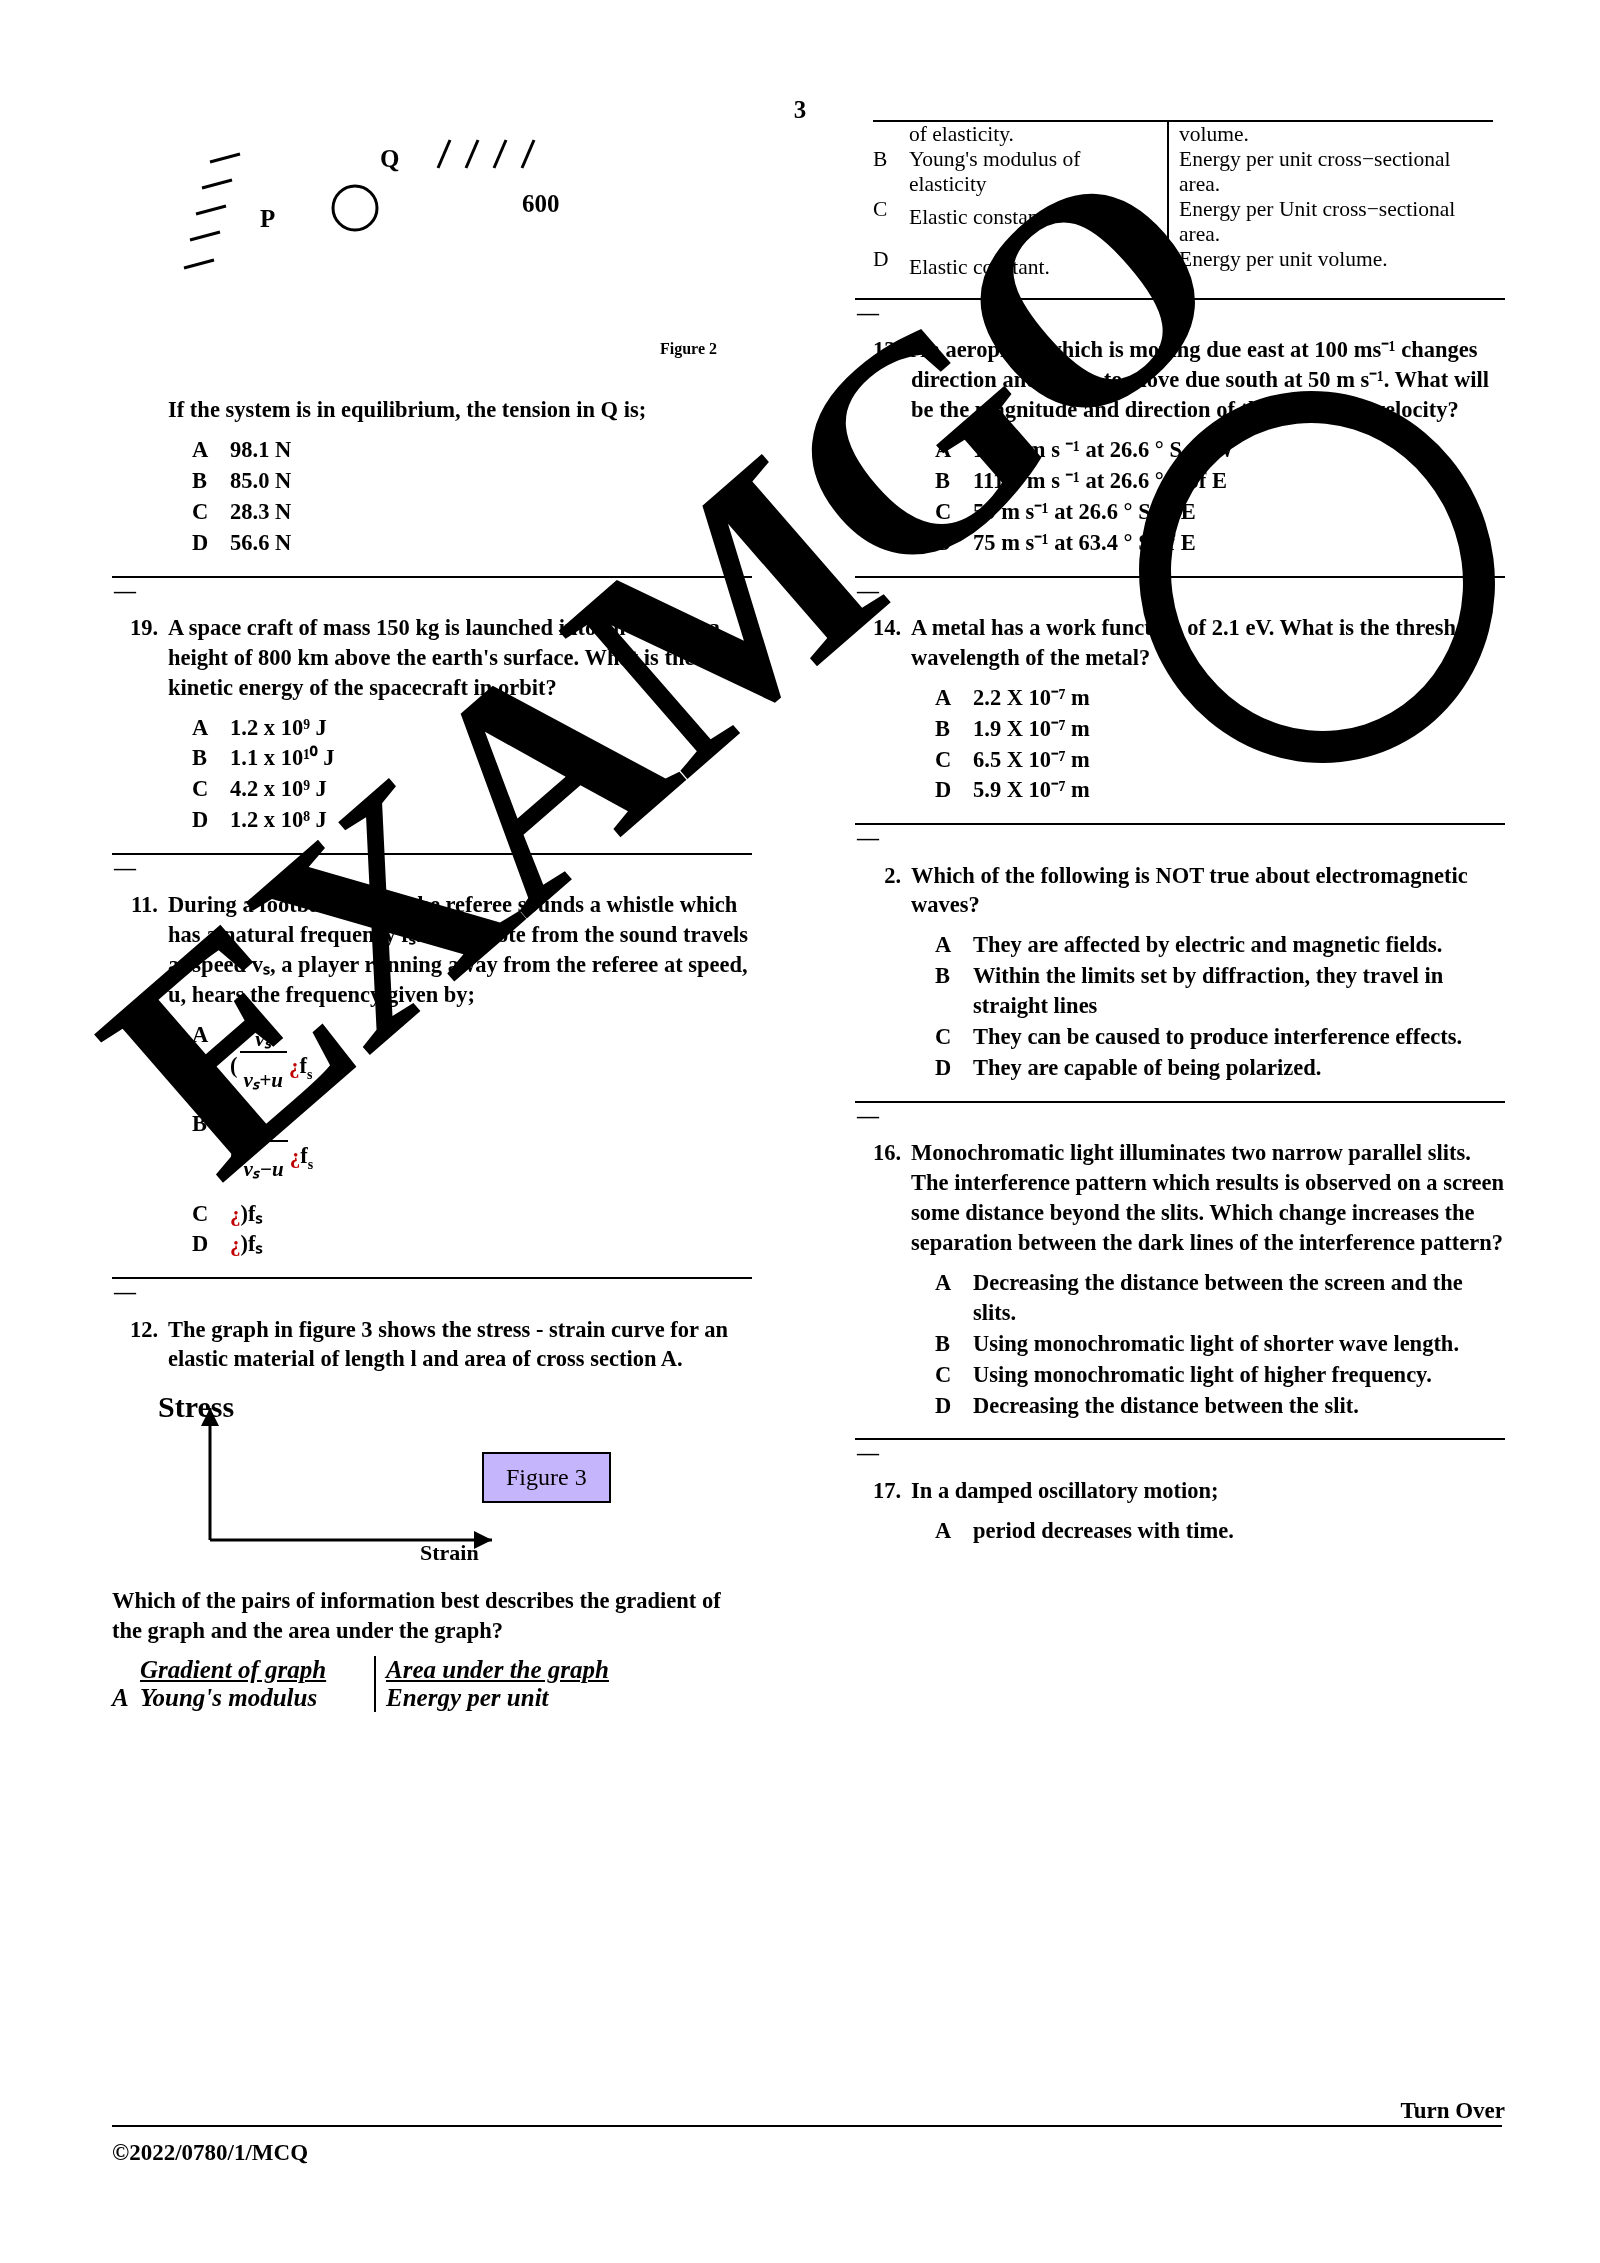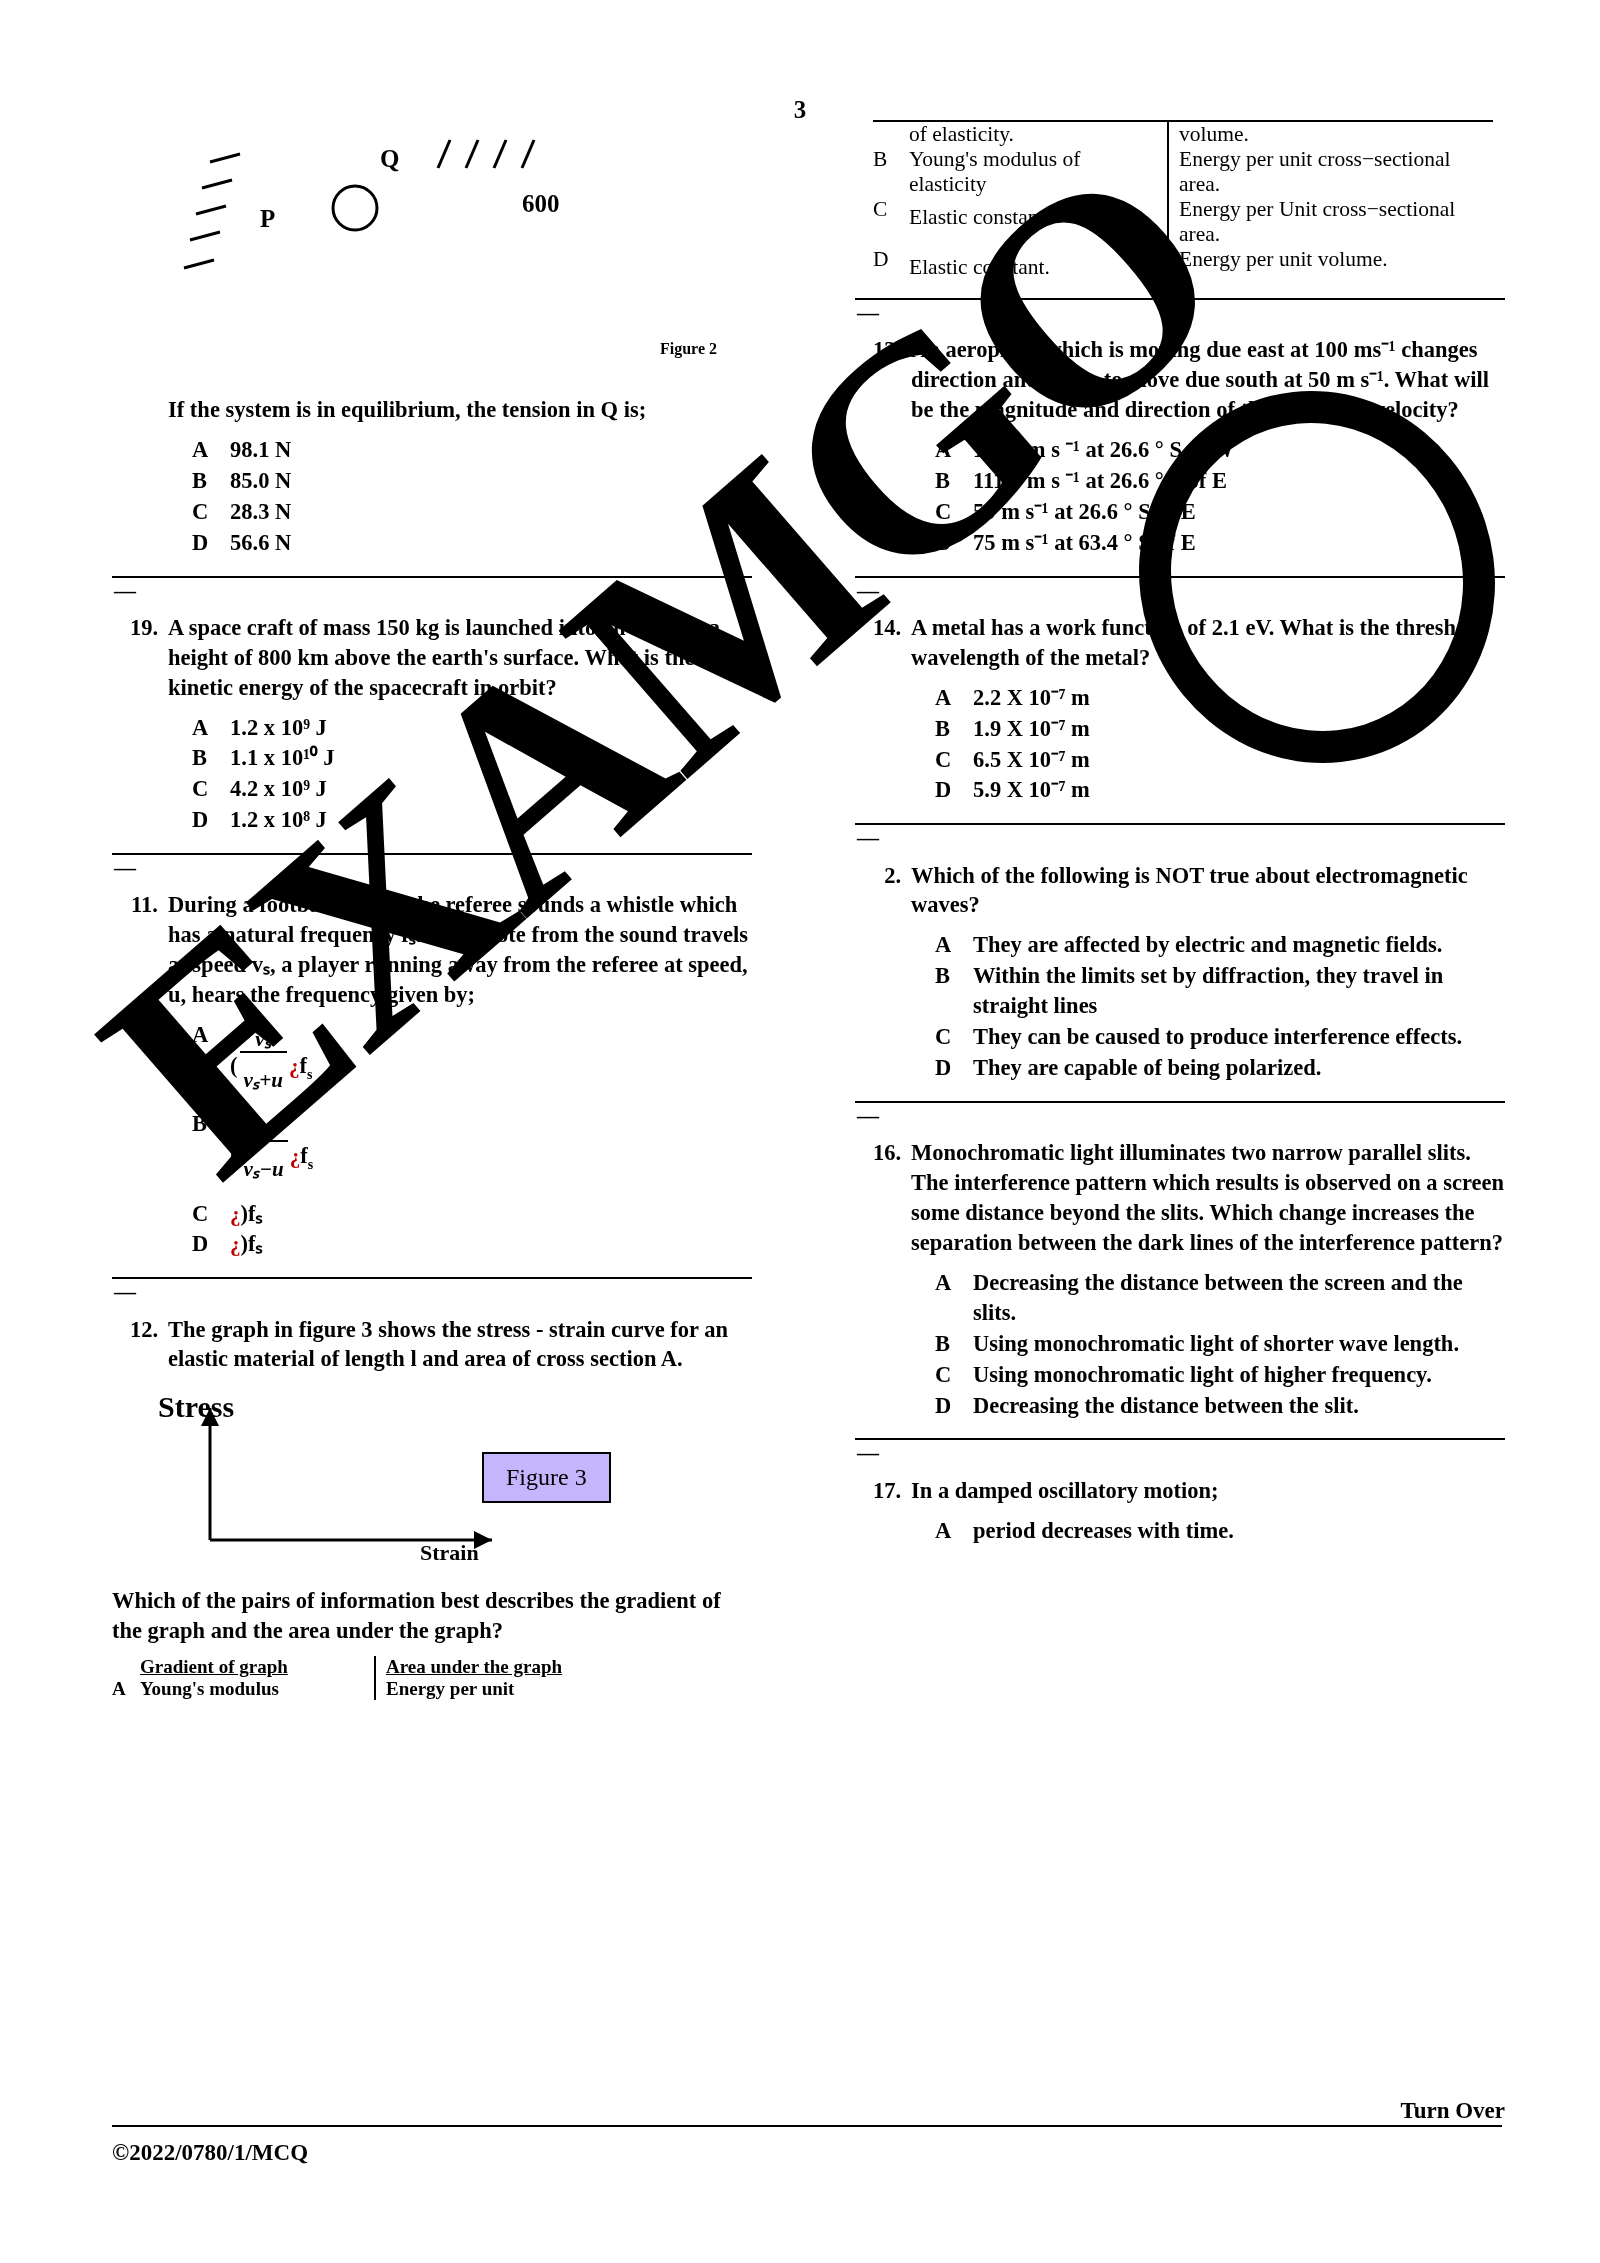--- a/index.html
+++ b/index.html
@@ -142,22 +142,23 @@
     font-size: 24px;
   }
   .stress-lbl { position:absolute; left:6px; top:0px; font-size:30px; font-weight:bold; }
   .strain-lbl { position:absolute; left:268px; top:150px; font-size:22px; font-weight:bold; }
 
   
   .tbl {
     margin-top: 6px;
     margin-left: 56px;
     width: 520px;
-    font-size: 19px;
-    font-weight: bold;
+    font-size: 25px;
+    font-weight: bold;
+    font-style: italic;
   }
   .tbl-row { display:flex; }
   .tbl-lbl { width: 28px; flex: none; }
   .tbl-c1 { width: 228px; flex:none; border-right: 2.5px solid #000; padding-right:6px;}
   .tbl-c2 { padding-left: 10px; }
   .tbl-head .tbl-c1, .tbl-head .tbl-c2 { text-decoration: underline; }
 
   .tbl-r {
     width: 620px;
     font-size: 21.5px;

